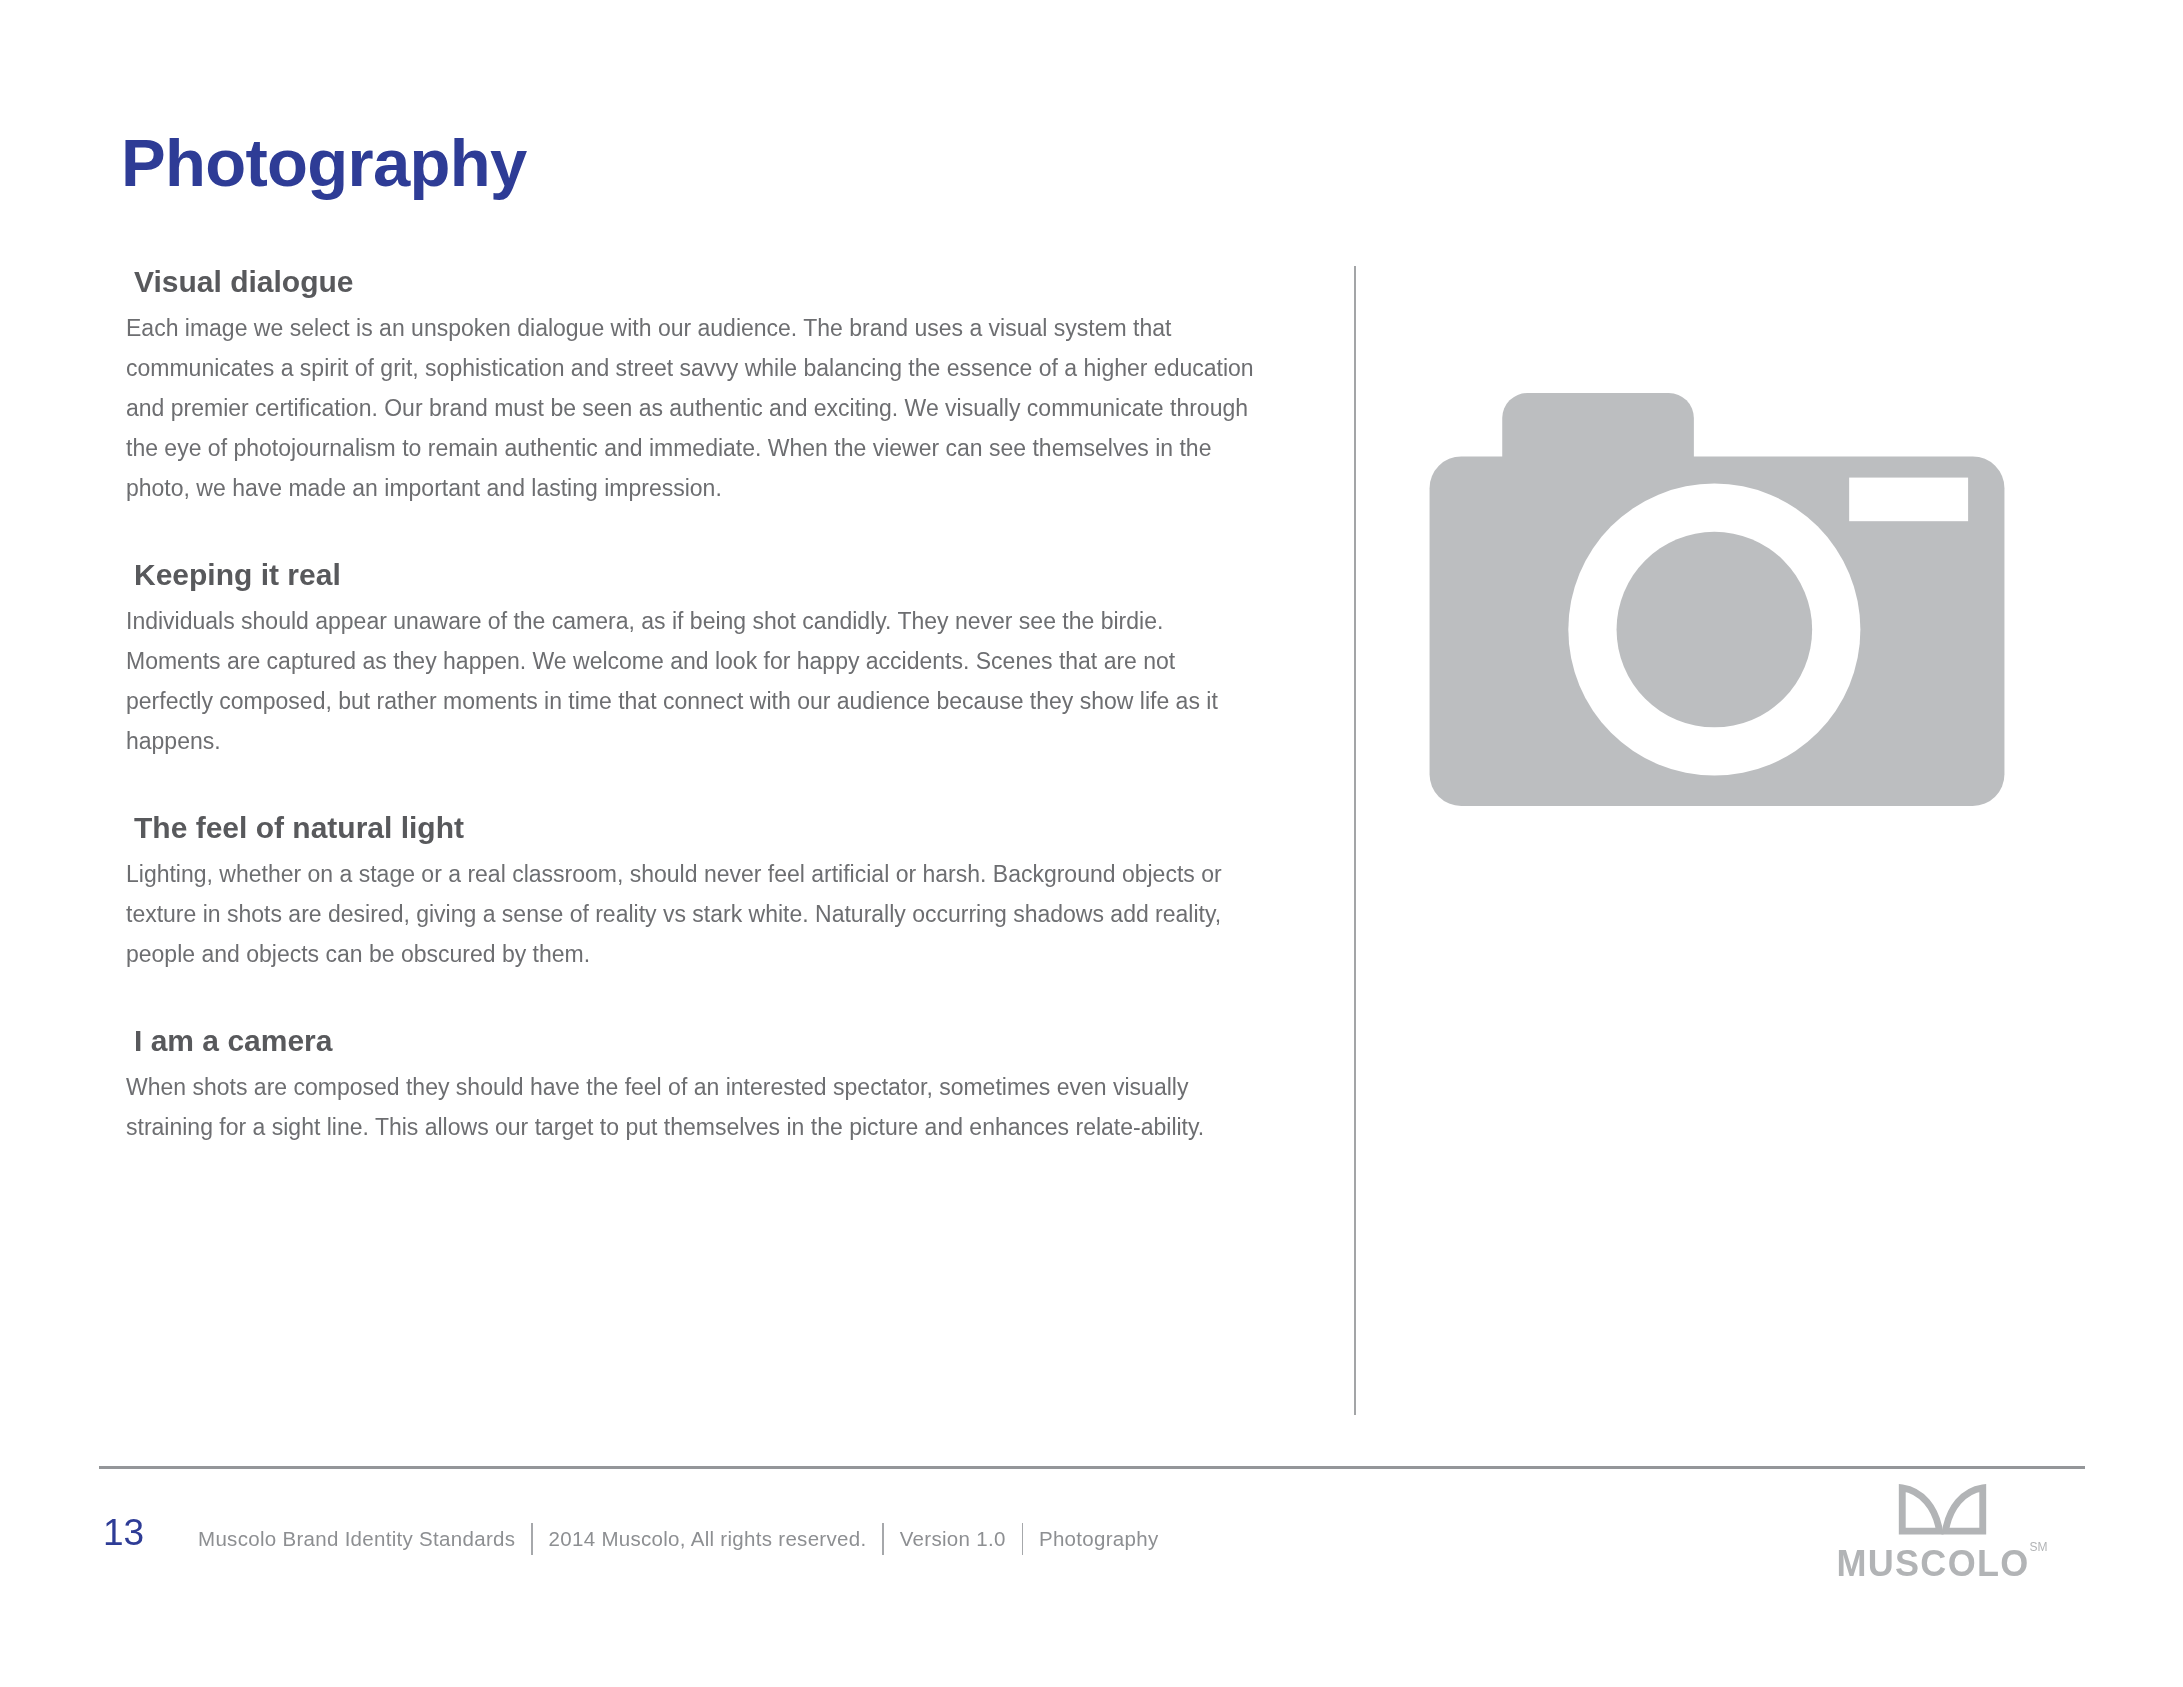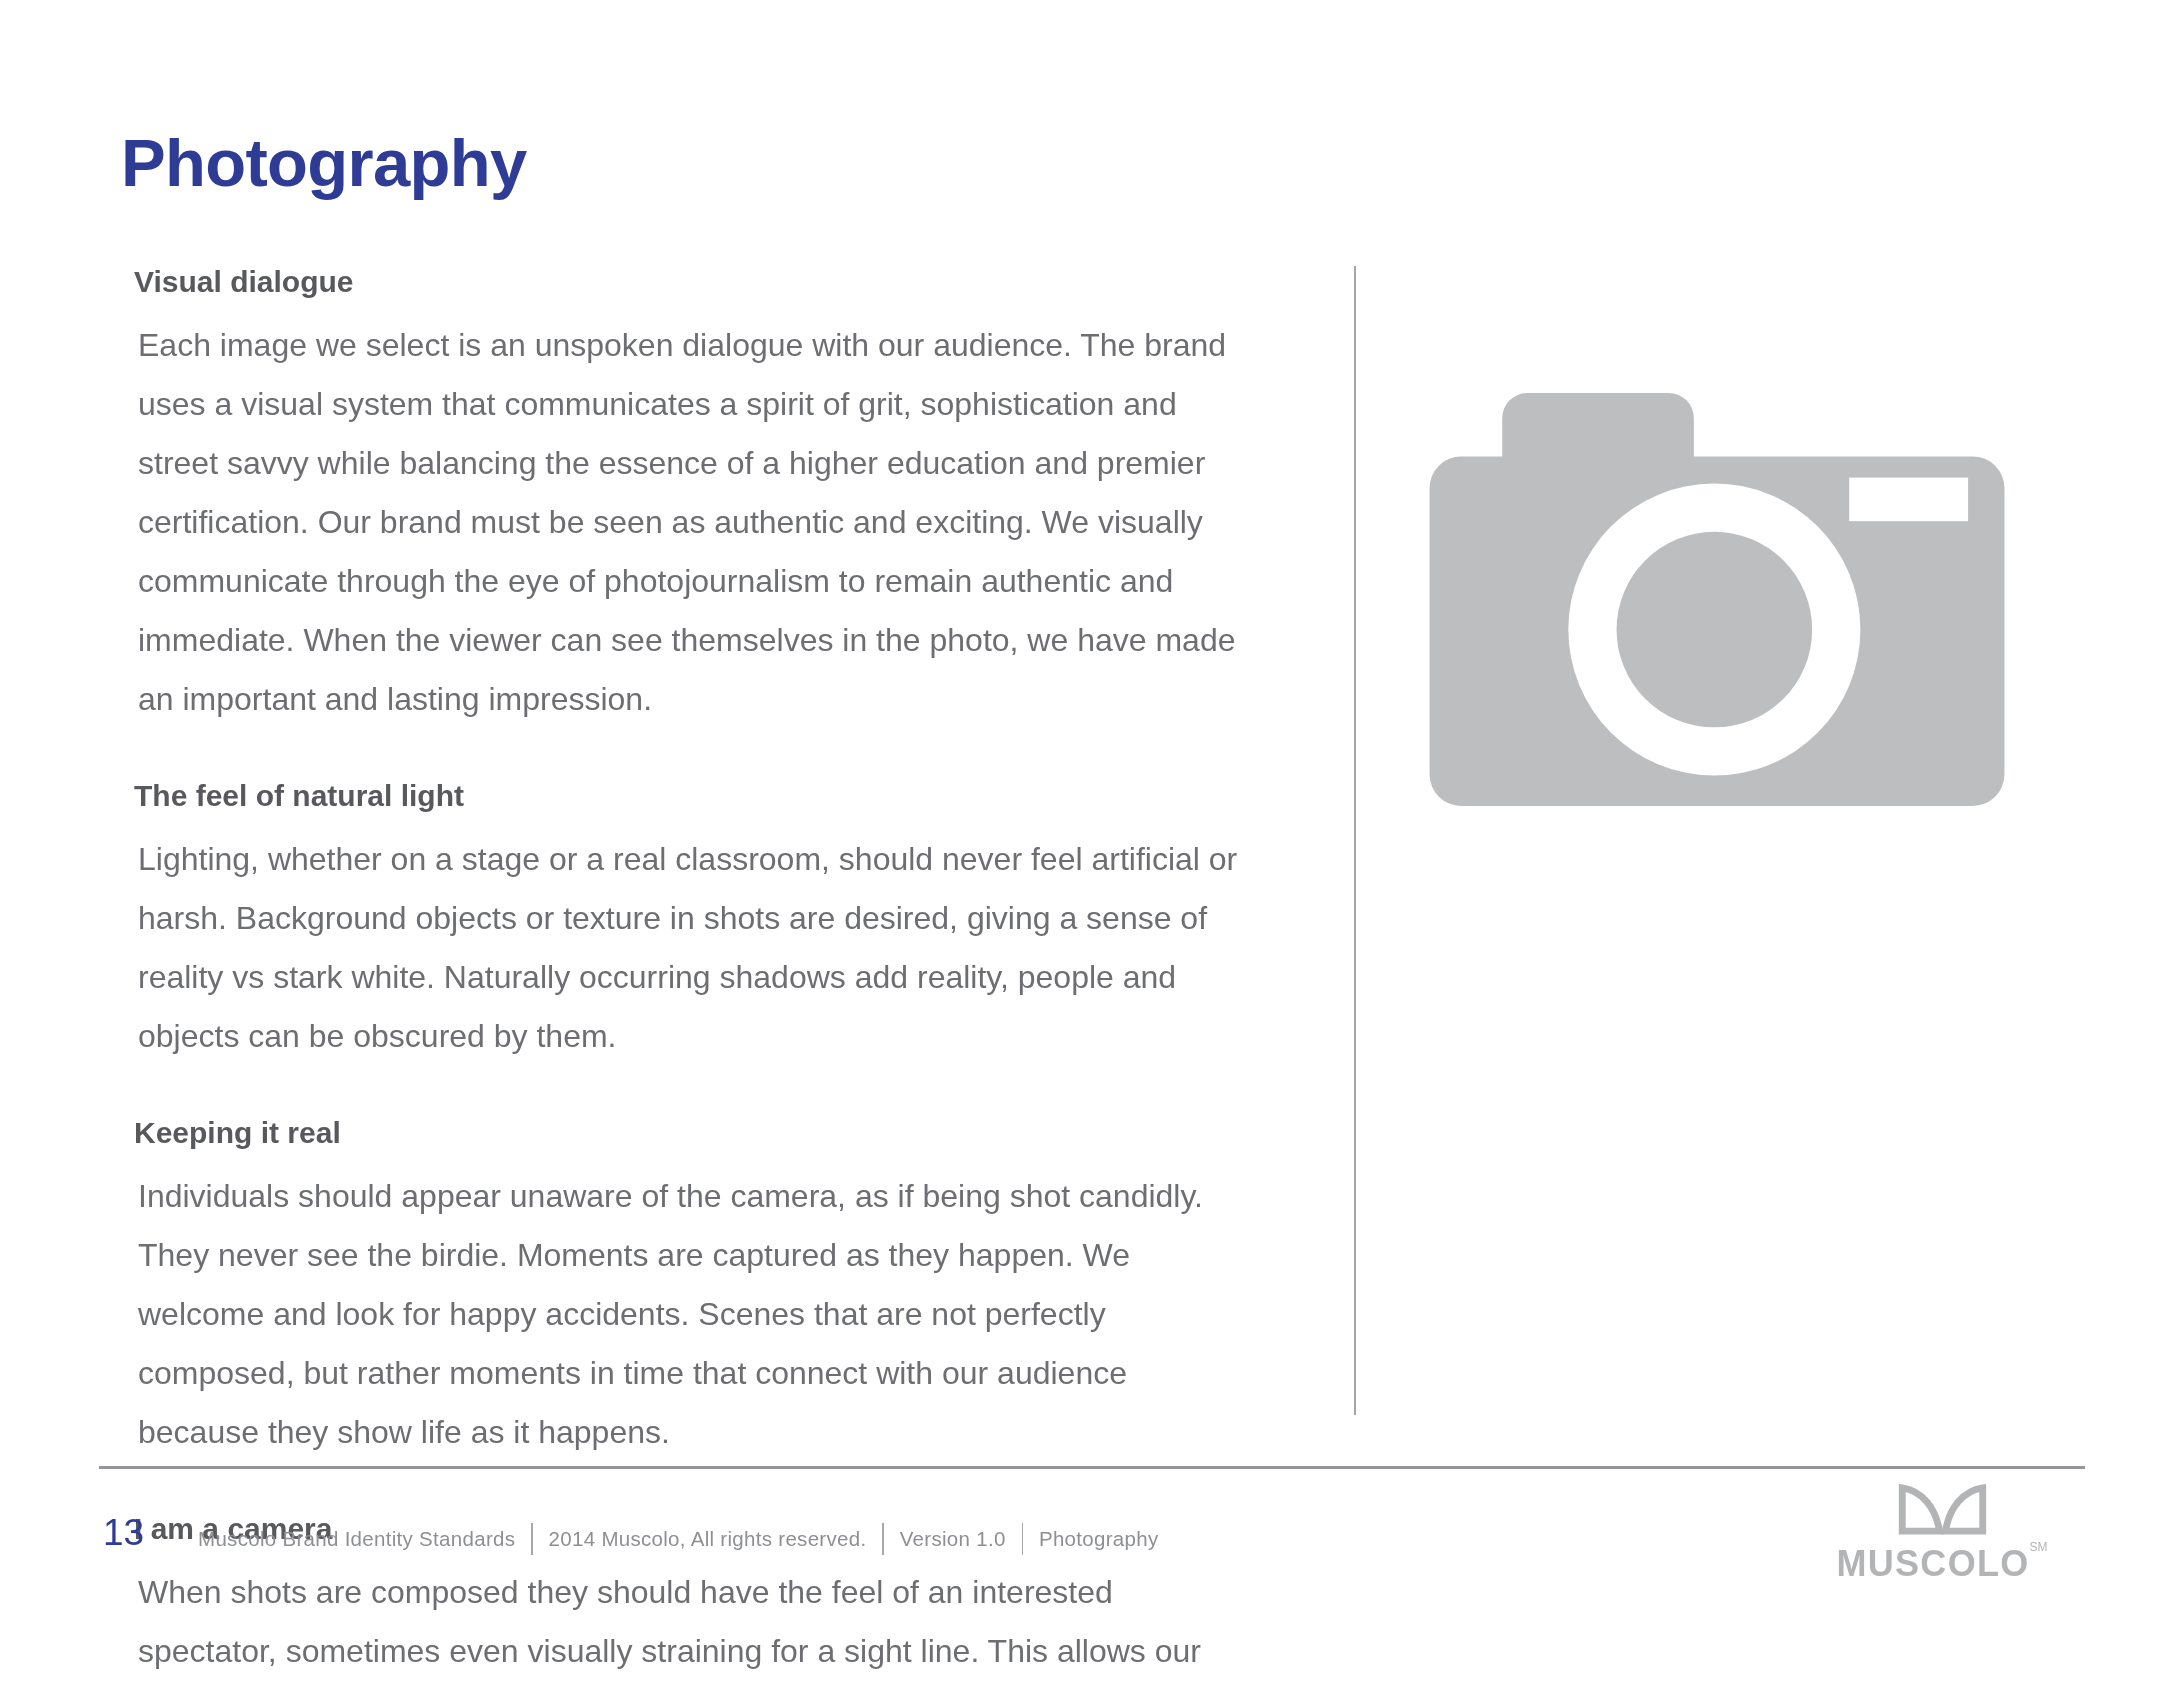--- a/index.html
+++ b/index.html
@@ -30,23 +30,23 @@
   }
   .content section + section{margin-top:48px;}
   .content h2{
     margin:0 0 8px 12px;
     font-size:30px;
     line-height:37px;
     font-weight:bold;
     color:var(--heading_gray);
   }
   .content p{
-    margin:16px;
-    font-size:32px;
-    line-height:59px;
+    margin:4px;
+    font-size:23px;
+    line-height:40px;
     color:var(--body_gray);
   }
   .vdivider{
     position:absolute;
     left:1354px;
     top:266px;
     width:2px;
     height:1149px;
     background:var(--divider_gray);
   }
@@ -133,26 +133,26 @@
 <div class="page">
 
   <h1 class="title">Photography</h1>
 
   <div class="content">
     <section>
       <h2>Visual dialogue</h2>
       <p>Each image we select is an unspoken dialogue with our audience.  The brand uses a visual system that communicates a spirit of grit, sophistication and street savvy while balancing the essence of a higher education and premier certification. Our brand must be seen as authentic and exciting.  We visually communicate through the eye of photojournalism to remain authentic and immediate.   When the viewer can see themselves in the photo, we have made an important and lasting impression.</p>
     </section>
     <section>
+      <h2>Keeping it real</h2>
+      <p>Individuals should appear unaware of the camera, as if being shot candidly.  They never see the birdie.  Moments are captured as they happen.  We welcome and look for happy accidents.  Scenes that are not perfectly composed, but rather moments in time that connect with our audience because they show life as it happens.</p>
+    </section>
+    <section>
       <h2>The feel of natural light</h2>
       <p>Lighting, whether on a stage or a real classroom, should never feel artificial or harsh.  Background objects or texture in shots are desired, giving a sense of reality vs stark white.  Naturally occurring shadows add reality, people and objects can be obscured by them.</p>
-    </section>
-    <section>
-      <h2>Keeping it real</h2>
-      <p>Individuals should appear unaware of the camera, as if being shot candidly.  They never see the birdie.  Moments are captured as they happen.  We welcome and look for happy accidents.  Scenes that are not perfectly composed, but rather moments in time that connect with our audience because they show life as it happens.</p>
     </section>
     <section>
       <h2>I am a camera</h2>
       <p>When shots are composed they should have the feel of an interested spectator, sometimes even visually straining for a sight line.  This allows our target to put themselves in the picture and enhances relate-ability.</p>
     </section>
   </div>
 
   <div class="vdivider"></div>
 
   <svg class="camera" viewBox="0 0 870 625" aria-hidden="true">

